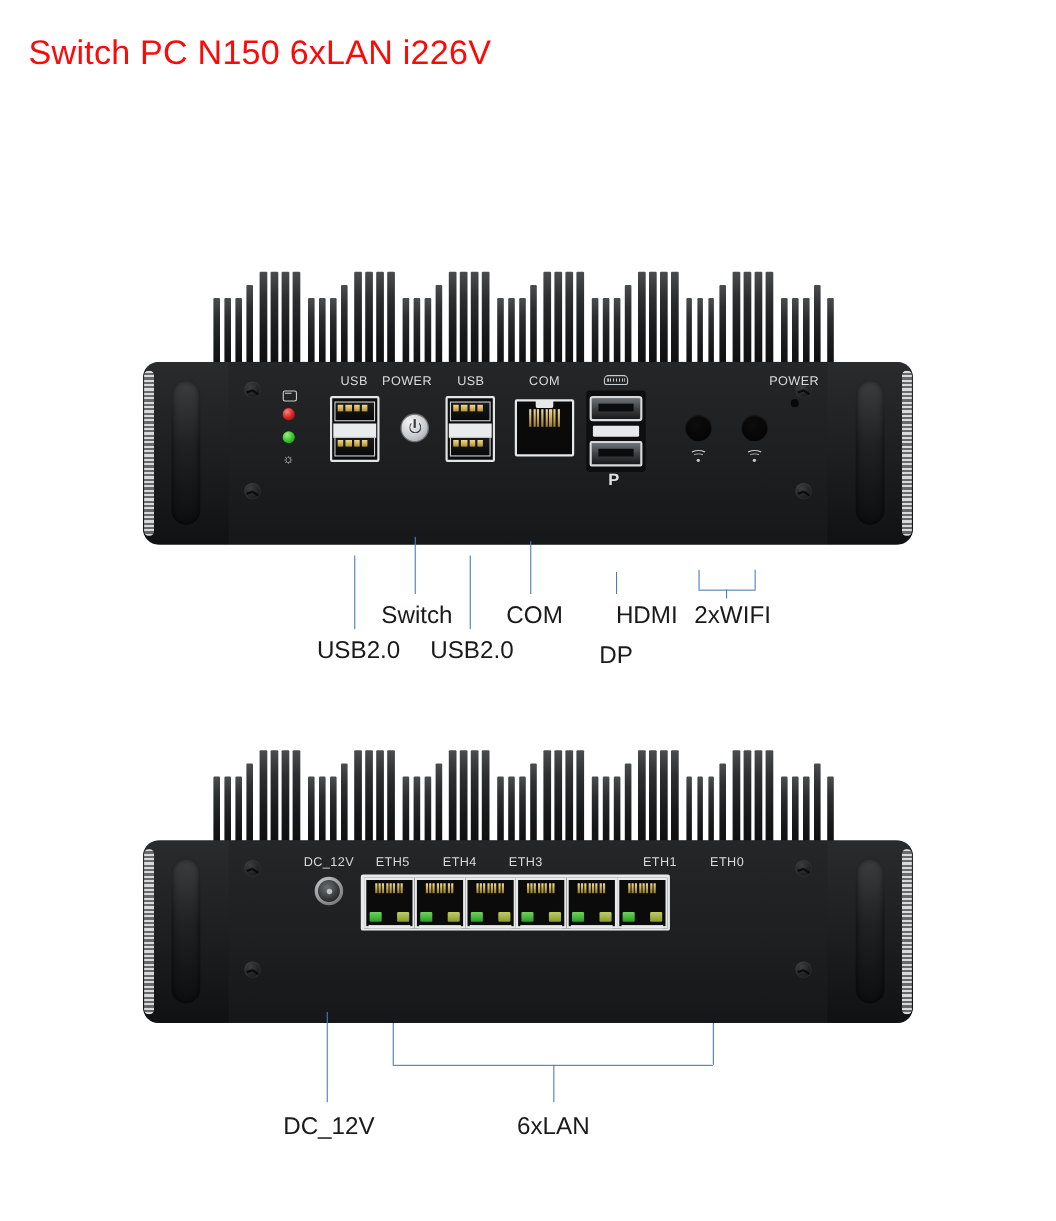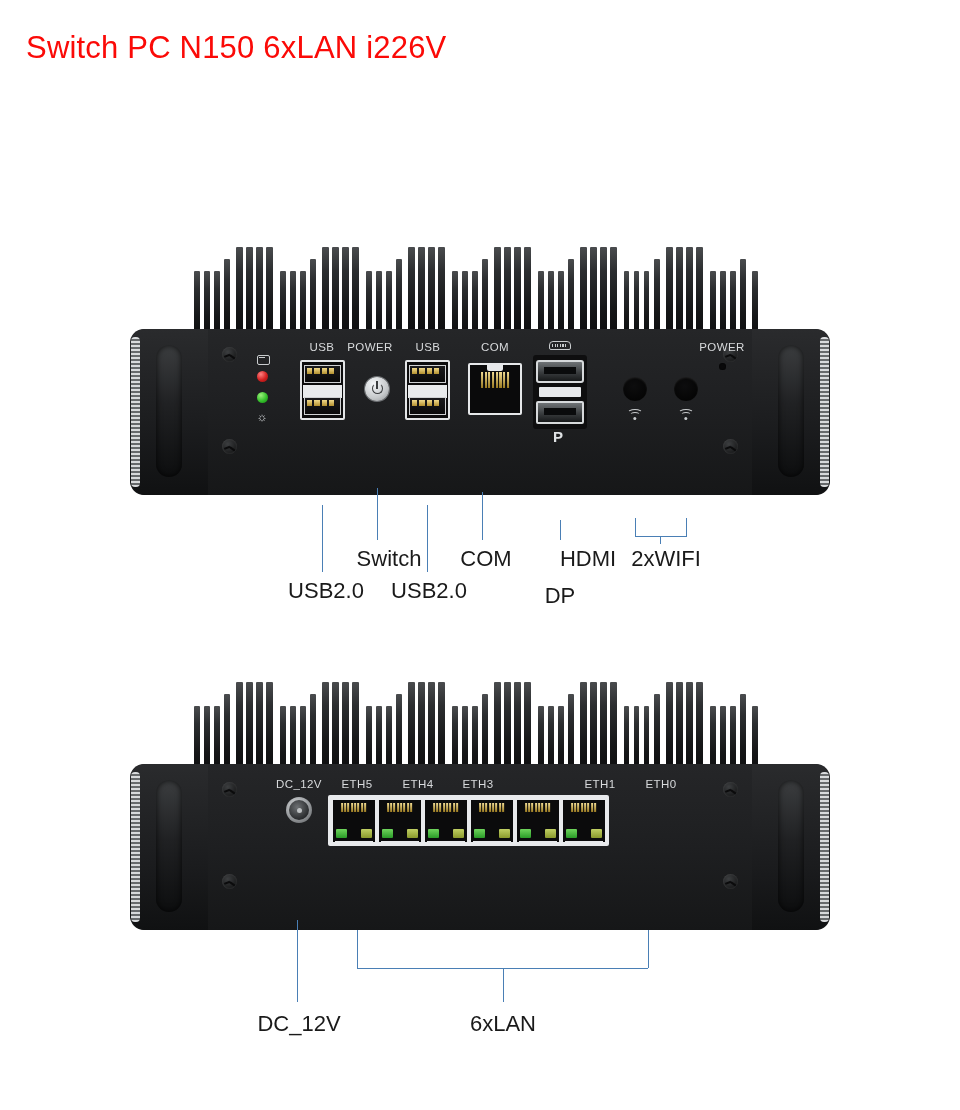--- a/index.html
+++ b/index.html
@@ -636,21 +636,21 @@
 <div class="leader v" style="left:427px; top:505px; height:67px;"></div>
 <div class="leader v" style="left:482px; top:492px; height:48px;"></div>
 <div class="leader v" style="left:560px; top:520px; height:20px;"></div>
 
 <div class="leader v" style="left:635px; top:518px; height:18px;"></div>
 <div class="leader v" style="left:686px; top:518px; height:18px;"></div>
 <div class="leader h" style="left:635px; top:536px; width:52px;"></div>
 <div class="leader v" style="left:660px; top:536px; height:8px;"></div>
 
 <div class="callout" style="left:326px; top:578px;">USB2.0</div>
-<div class="callout" style="left:379px; top:546px;margin-left:10px;">Switch</div>
+<div class="callout" style="left:379px; top:546px;">Switch</div>
 <div class="callout" style="left:429px; top:578px;">USB2.0</div>
 <div class="callout" style="left:486px; top:546px;">COM</div>
 <div class="callout" style="left:588px; top:546px;">HDMI</div>
 <div class="callout" style="left:560px; top:583px;">DP</div>
 <div class="callout" style="left:666px; top:546px;">2xWIFI</div>
 
 <div class="device device-rear">
 
   <div class="heatsink">
     <div class="fin short" style="left:4px;   width:6px;"></div>

